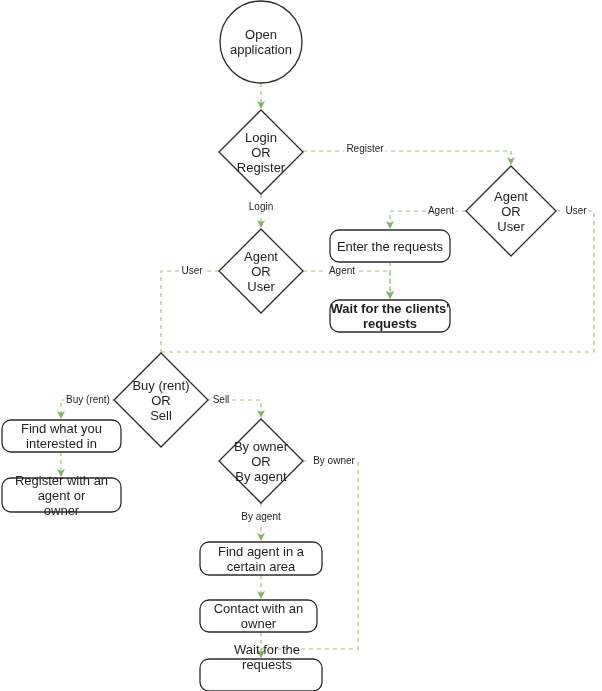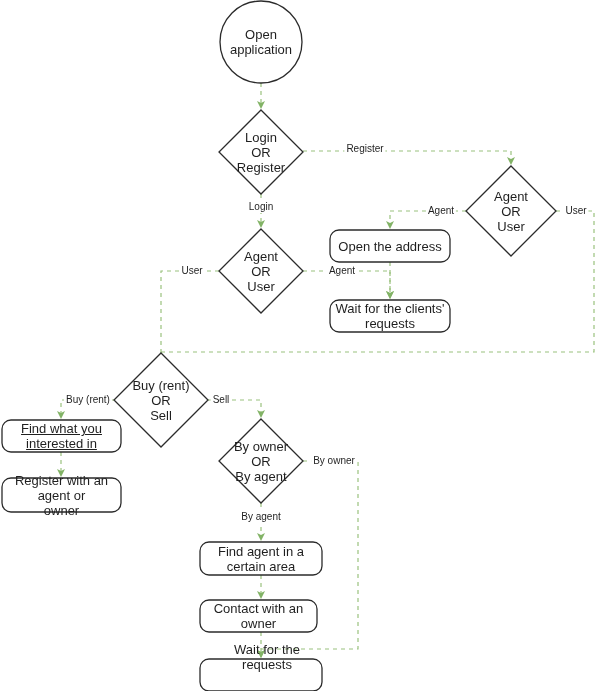--- a/index.html
+++ b/index.html
@@ -92,26 +92,26 @@
 application</div>
 <div class="node-text center-xy" style="left:261px; top:152px; width:80px;">Login
 OR
 Register</div>
 <div class="node-text center-xy" style="left:511px; top:211px; width:70px;">Agent
 OR
 User</div>
 <div class="node-text center-xy" style="left:261px; top:271px; width:70px;">Agent
 OR
 User</div>
-<div class="node-text center-xy" style="left:390px; top:246px; width:118px;">Open the address</div>
-<div class="node-text center-xy" style="left:390px; top:316px; width:120px;">Wait for the clients' requests</div>
+<div class="node-text center-xy" style="left:390px; top:246px; width:118px;">Enter the requests</div>
+<div class="node-text center-xy" style="left:390px; top:316px; width:120px;font-weight:bold;">Wait for the clients' requests</div>
 <div class="node-text center-xy" style="left:161px; top:400px; width:86px;">Buy (rent)
 OR
 Sell</div>
-<div class="node-text center-xy" style="left:61.5px; top:436px; width:117px;text-decoration:underline;">Find what you interested in</div>
+<div class="node-text center-xy" style="left:61.5px; top:436px; width:117px;">Find what you interested in</div>
 <div class="node-text center-xy" style="left:61.5px; top:495px; width:117px;">Register with an agent or
 owner</div>
 <div class="node-text center-xy" style="left:261px; top:461px; width:80px;">By owner
 OR
 By agent</div>
 <div class="node-text center-xy" style="left:261px; top:558.5px; width:120px;border-radius:14px;">Find agent in a certain area</div>
 <div class="node-text center-xy" style="left:258.5px; top:616px; width:115px;">Contact with an  owner</div>
 <div class="node-text center-xy" style="left:261px; top:657px; width:104px;padding-left:12px;">Wait for the requests</div>
 
 <div class="edge-label center-xy" style="left:365px; top:149px;">Register</div>

